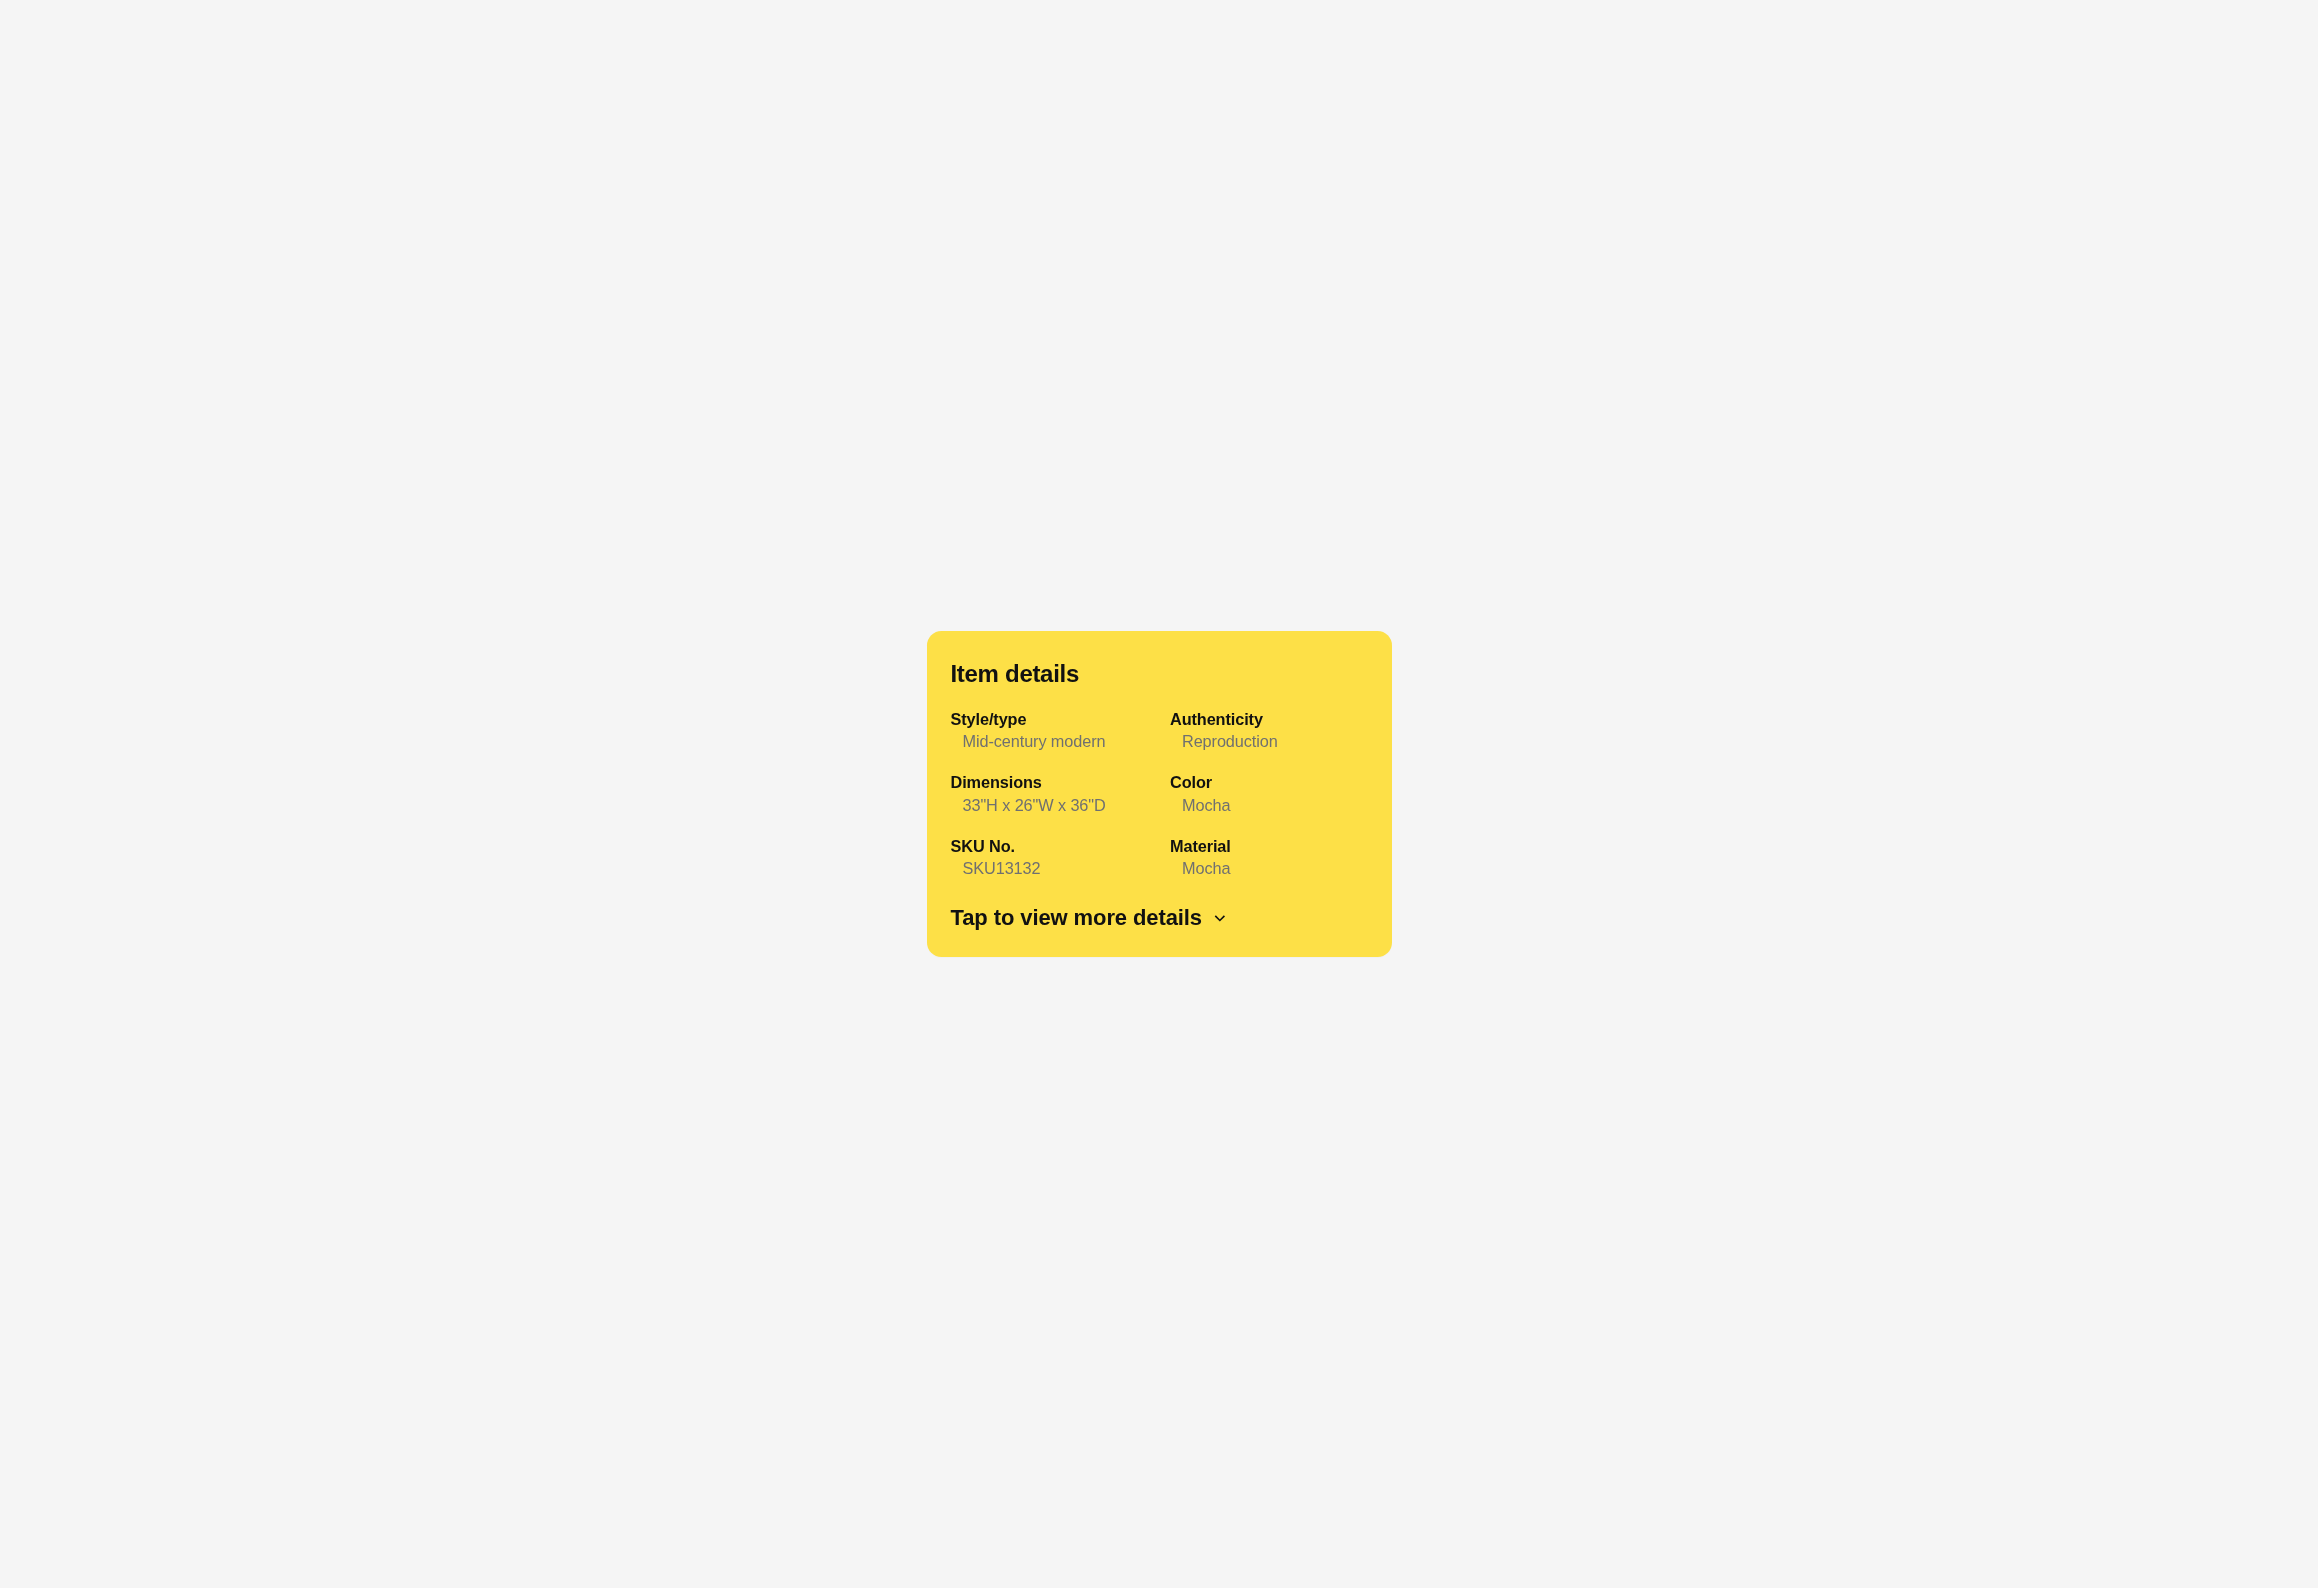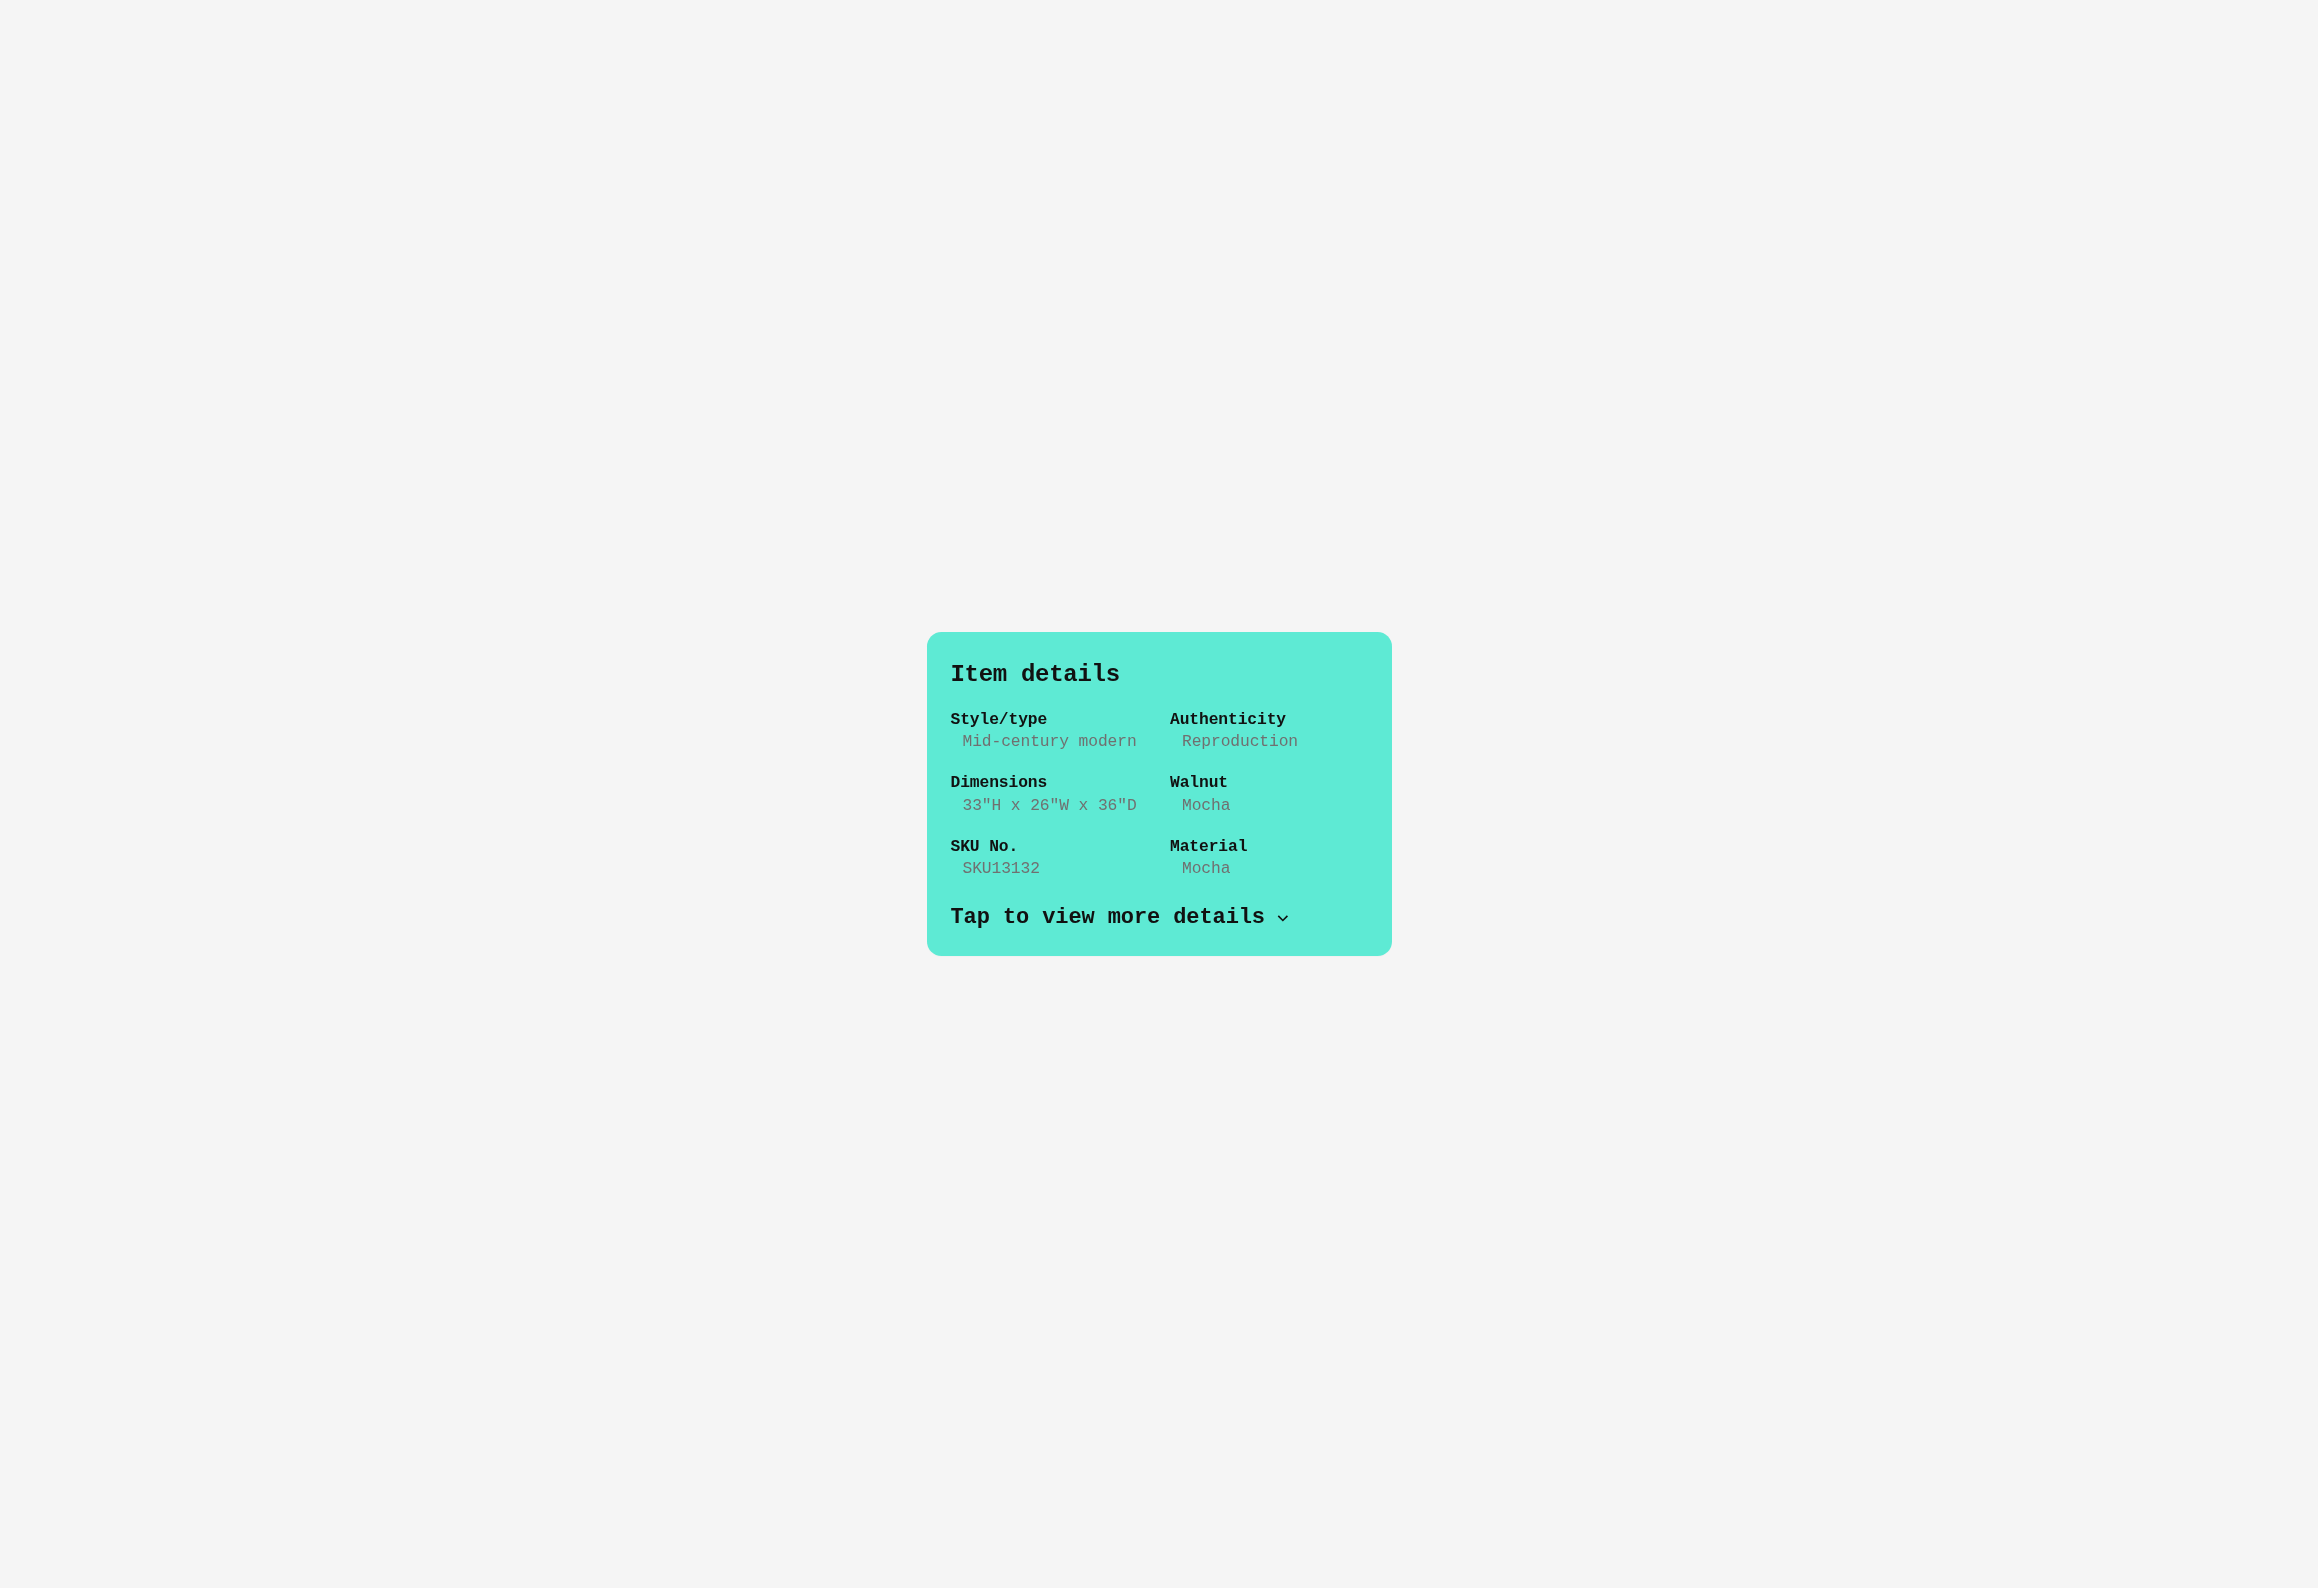--- a/index.html
+++ b/index.html
@@ -10,26 +10,25 @@
     body {
       font-family: -apple-system, BlinkMacSystemFont, "Segoe UI", Helvetica, Arial, sans-serif;
       background-color: #f5f5f5;
       display: flex;
       align-items: center;
       justify-content: center;
       min-height: 100vh;
       width: 100%;
     }
     .card {
-      background-color: #5eead4;
+      background-color: #fde047;
       border-radius: 14.5px;
       padding: 29px 24px 26.6px 24px;
       width: 465px;
       box-shadow: 0 0.6px 1.2px rgba(0,0,0,0.02);
-      font-family: Liberation Mono, monospace;
     }
     .card-title {
       font-size: 24px;
       font-weight: 700;
       color: #111111;
       margin-bottom: 22px;
       letter-spacing: -0.3px;
     }
     .details-grid {
       display: grid;
@@ -95,21 +94,21 @@
     </div>
     <div class="detail-item">
       <span class="detail-label">Authenticity</span>
       <span class="detail-value">Reproduction</span>
     </div>
     <div class="detail-item">
       <span class="detail-label">Dimensions</span>
       <span class="detail-value">33"H x 26"W x 36"D</span>
     </div>
     <div class="detail-item">
-      <span class="detail-label">Walnut</span>
+      <span class="detail-label">Color</span>
       <span class="detail-value">Mocha</span>
     </div>
     <div class="detail-item">
       <span class="detail-label">SKU No.</span>
       <span class="detail-value">SKU13132</span>
     </div>
     <div class="detail-item">
       <span class="detail-label">Material</span>
       <span class="detail-value">Mocha</span>
     </div>

